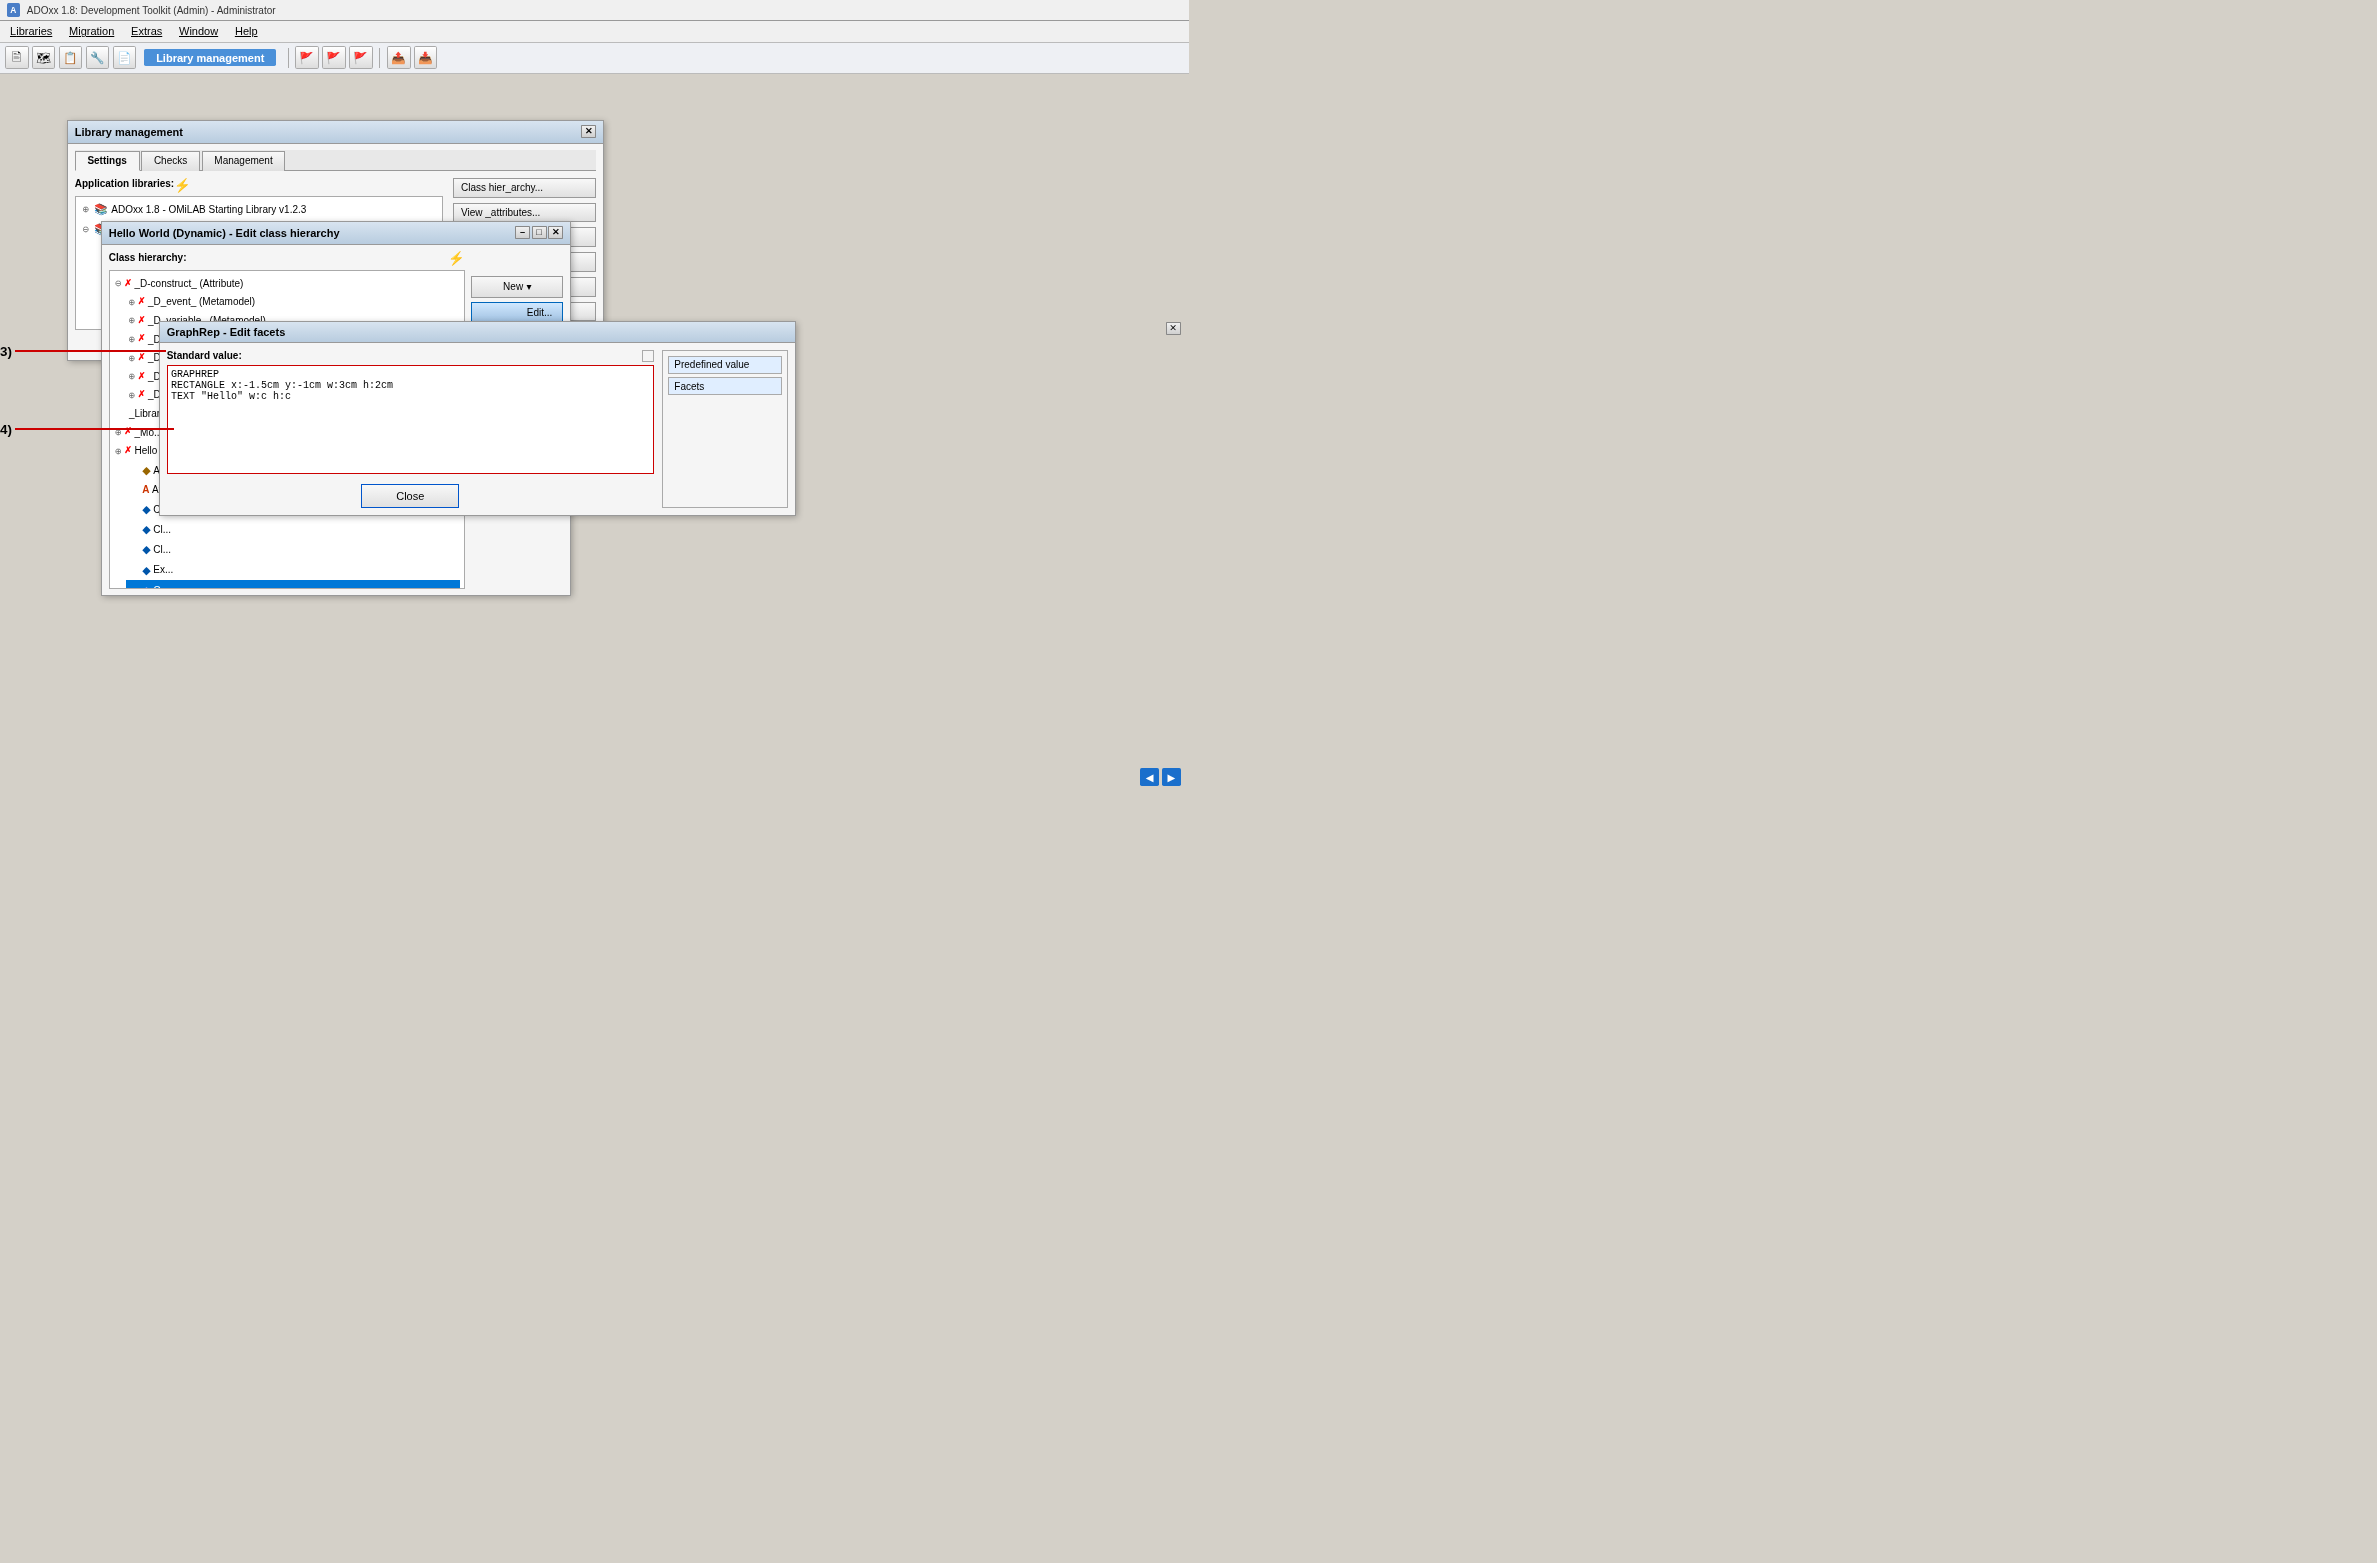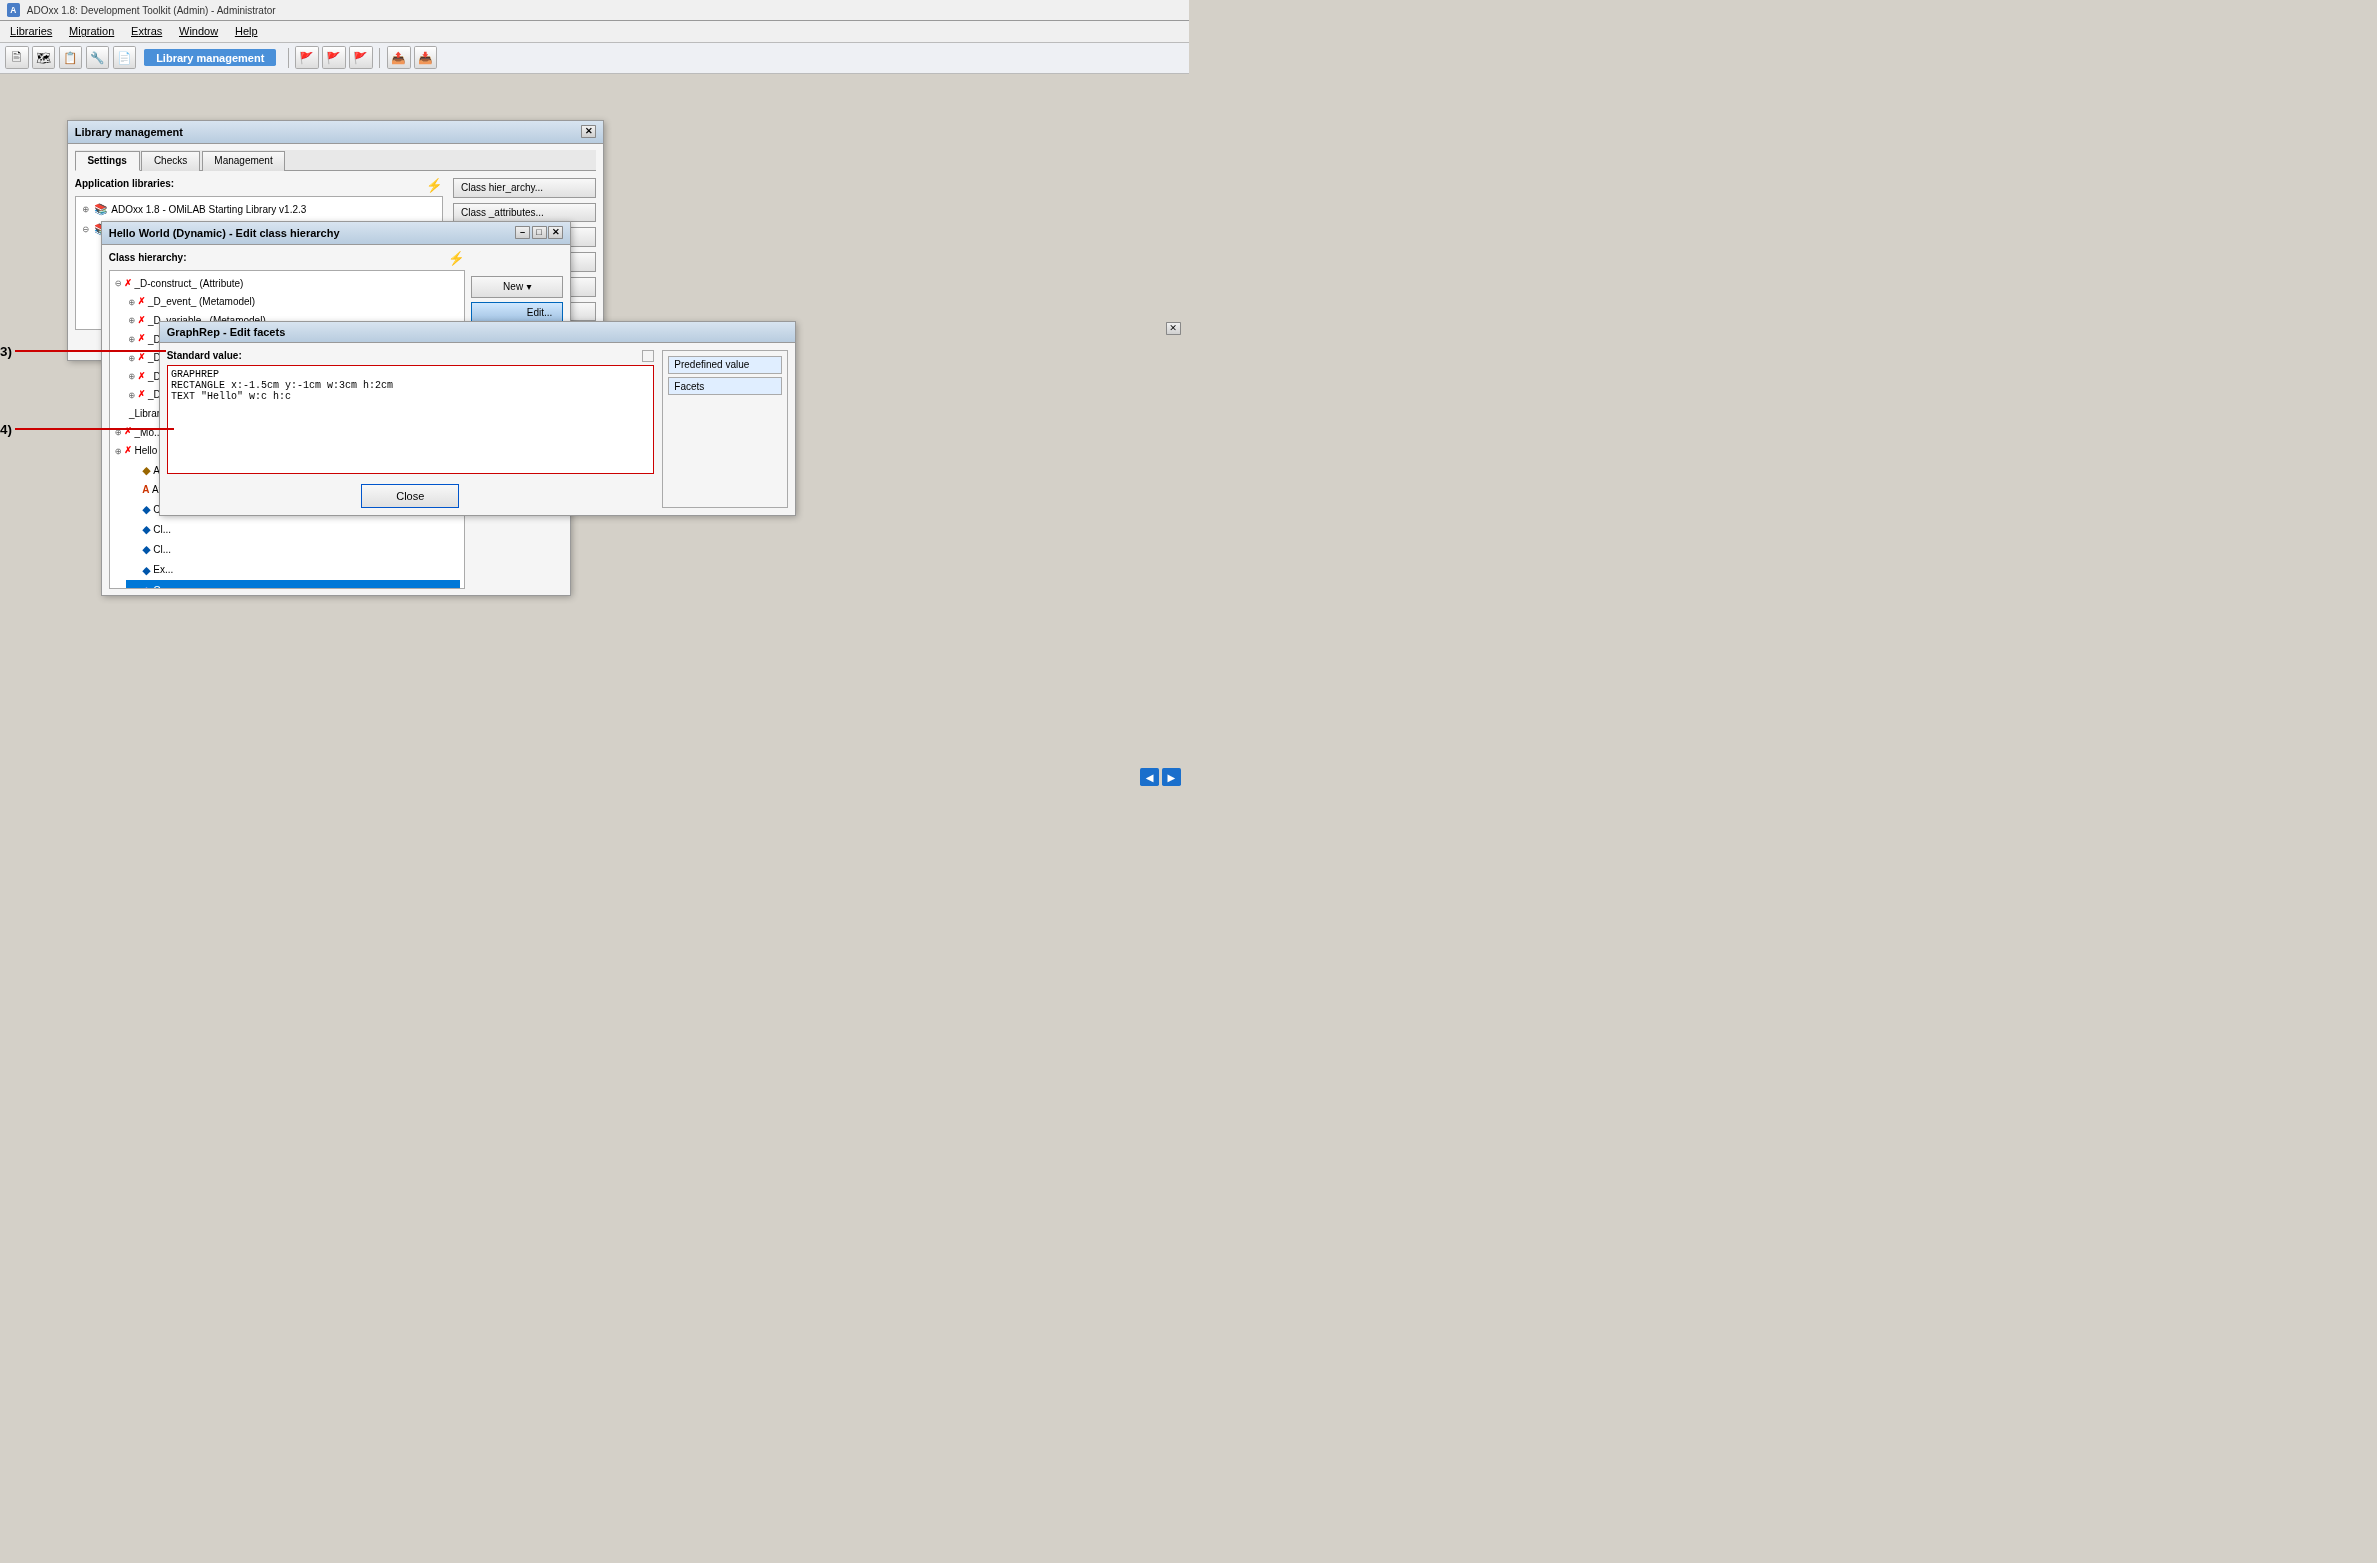--- a/index.html
+++ b/index.html
@@ -377,21 +377,21 @@
       gap: 8.4px;
       position: relative;
     }
     .graphrep-left {
       flex: 1;
     }
 
     .section-header-row {
       display: flex;
       align-items: center;
-      justify-content: space-between;
+      justify-content: flex-start;
       margin-bottom: 3.4px;
     }
 
     .hier-title-row {
       display: flex;
       align-items: center;
       justify-content: space-between;
       margin-bottom: 3.4px;
     }
   </style>
@@ -473,21 +473,21 @@
             <div class="lib-tree-item indent-1">
               <span class="tree-expand">&nbsp;</span>
               <span style="font-size:11px;">🗒</span>
               <span>Hello World (Static)</span>
             </div>
           </div>
         </div>
         <div class="lib-mgmt-right">
           <div class="right-buttons">
             <button class="win-btn">Class hier_archy...</button>
-            <button class="win-btn">Class _attributes...</button>
+            <button class="win-btn">View _attributes...</button>
             <button class="win-btn">Attribute _scopes...</button>
             <button class="win-btn">y attributes...</button>
             <button class="win-btn"> analysis queries...</button>
             <button class="win-btn">evaluation queries...</button>
             <button class="win-btn">ease library</button>
           </div>
         </div>
       </div>
     </div>
   </div>

